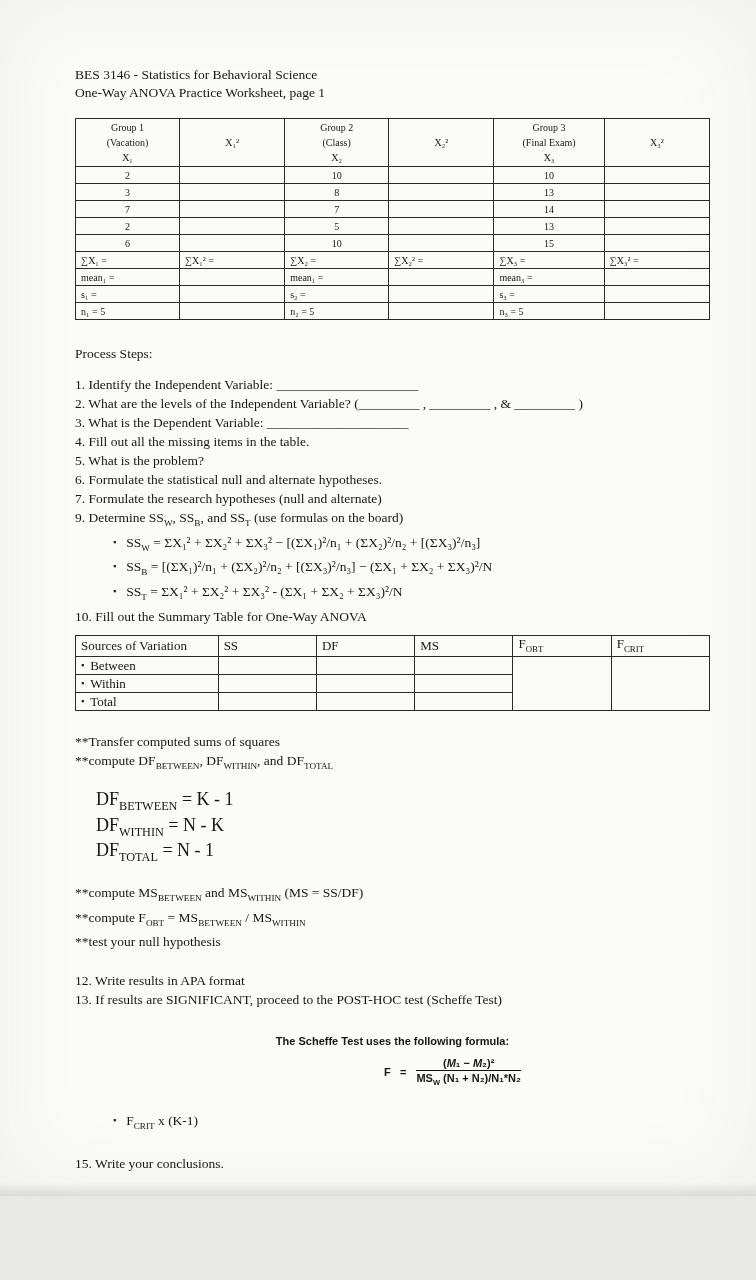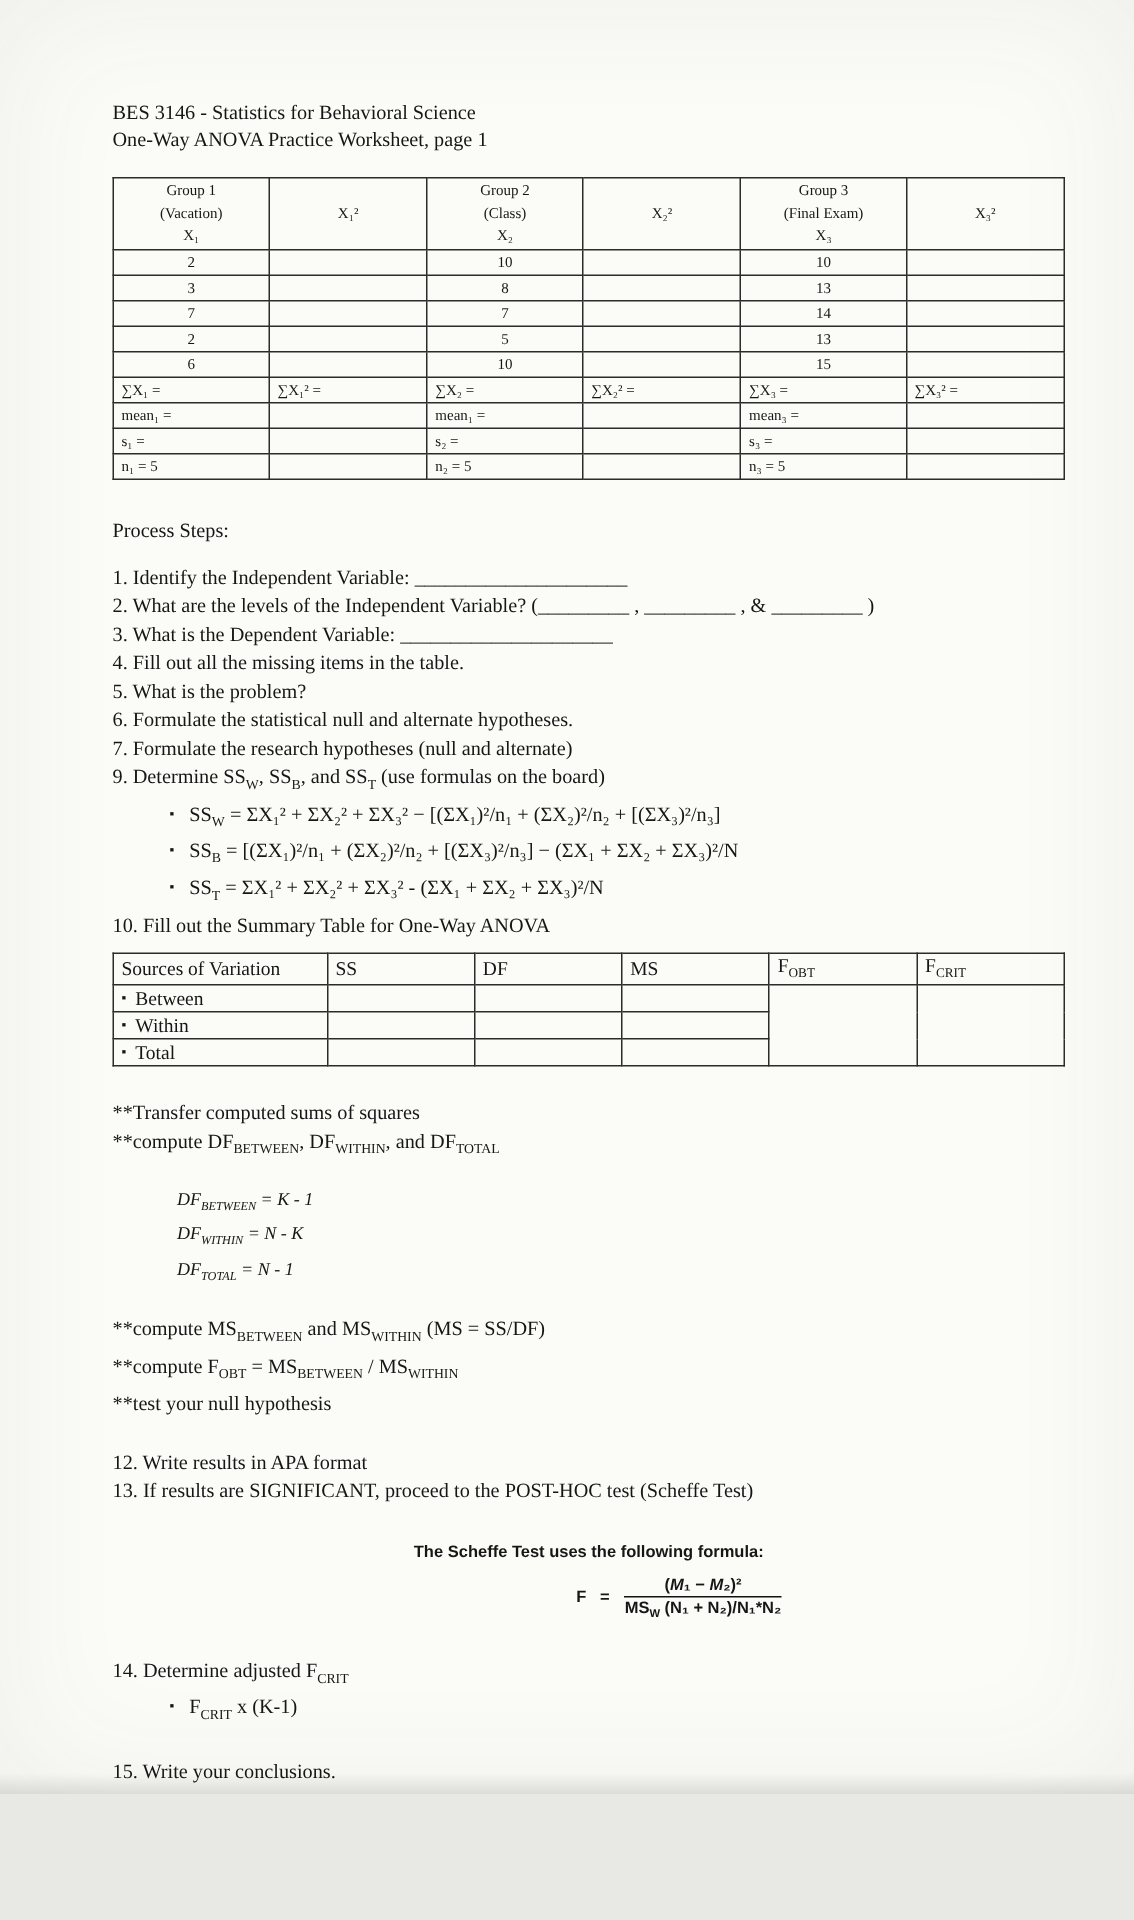--- a/index.html
+++ b/index.html
@@ -37,21 +37,21 @@
   .blt2 { display:inline-block; font-size:9px; vertical-align:2px; margin-right:6px; }
 
   .summary-table { margin-top:9px; font-size:13px; }
   .summary-table th, .summary-table td {
     border:1px solid #2b2b2b; height:18px; padding:0 5px;
     font-weight:normal; text-align:left; line-height:16px;
   }
   .summary-table td.lbl { text-align:left; }
 
   .notes { margin-top:21px; font-size:13.5px; line-height:19px; }
-  .df-block { margin-top:14px; margin-left:43px; font-size:12px; line-height:19px;font-style:italic; }
+  .df-block { margin-top:14px; margin-left:21px; font-size:18px; line-height:19px; }
   .notes2 { margin-top:16px; font-size:13.5px; line-height:19px; }
   .steps2 { margin-top:20px; font-size:13.5px; line-height:19px; }
 
   .scheffe { margin-top:26px; text-align:center; font-family:"Liberation Sans", sans-serif; }
   .scheffe-intro { font-size:11px; font-weight:bold; }
   .scheffe-formula {
     margin-top:10px; padding-left:120px;
     font-size:11px; font-weight:bold;
     display:flex; align-items:center; justify-content:center; gap:10px;
   }
@@ -273,21 +273,20 @@
     <div class="scheffe-formula">
       <span>F&nbsp;&nbsp;&nbsp;=</span>
       <span class="frac">
         <span class="num">(<i>M</i>₁ − <i>M</i>₂)²</span>
         <span class="den">MS<sub>W</sub> (N₁ + N₂)/N₁*N₂</span>
       </span>
     </div>
   </div>
 
   <div class="steps3">
-    <div class="line">14. Determine adjusted F<sub>CRIT</sub></div>
     <div class="line indent-bullet">
       <span class="blt">▪</span><span>F<sub>CRIT</sub> x (K-1)</span>
     </div>
   </div>
 
   <div class="last-step">15. Write your conclusions.</div>
 
 </div>
 
 </body></html>

